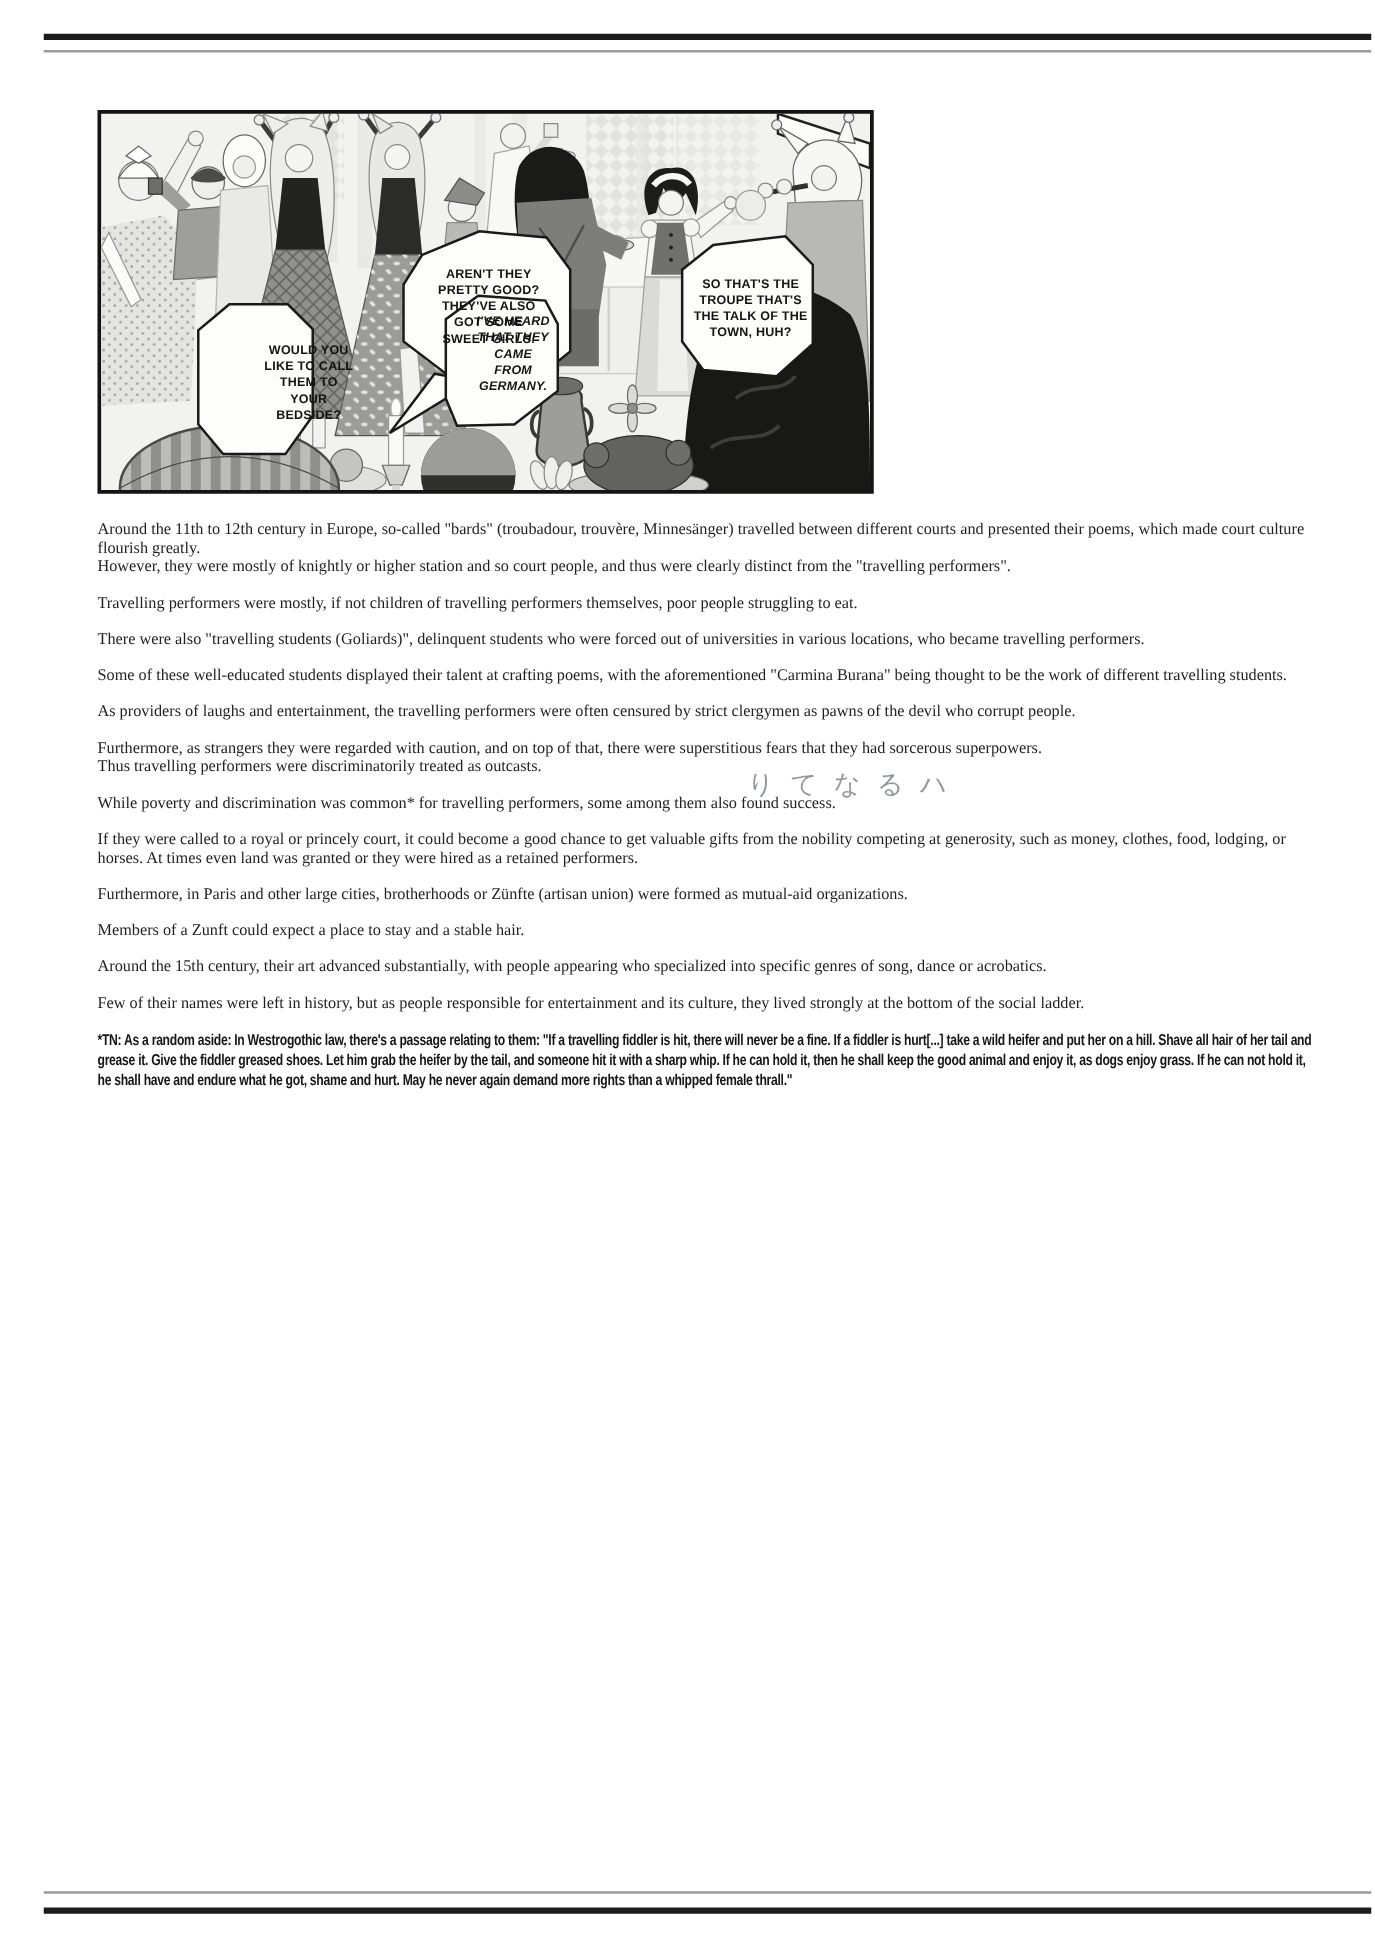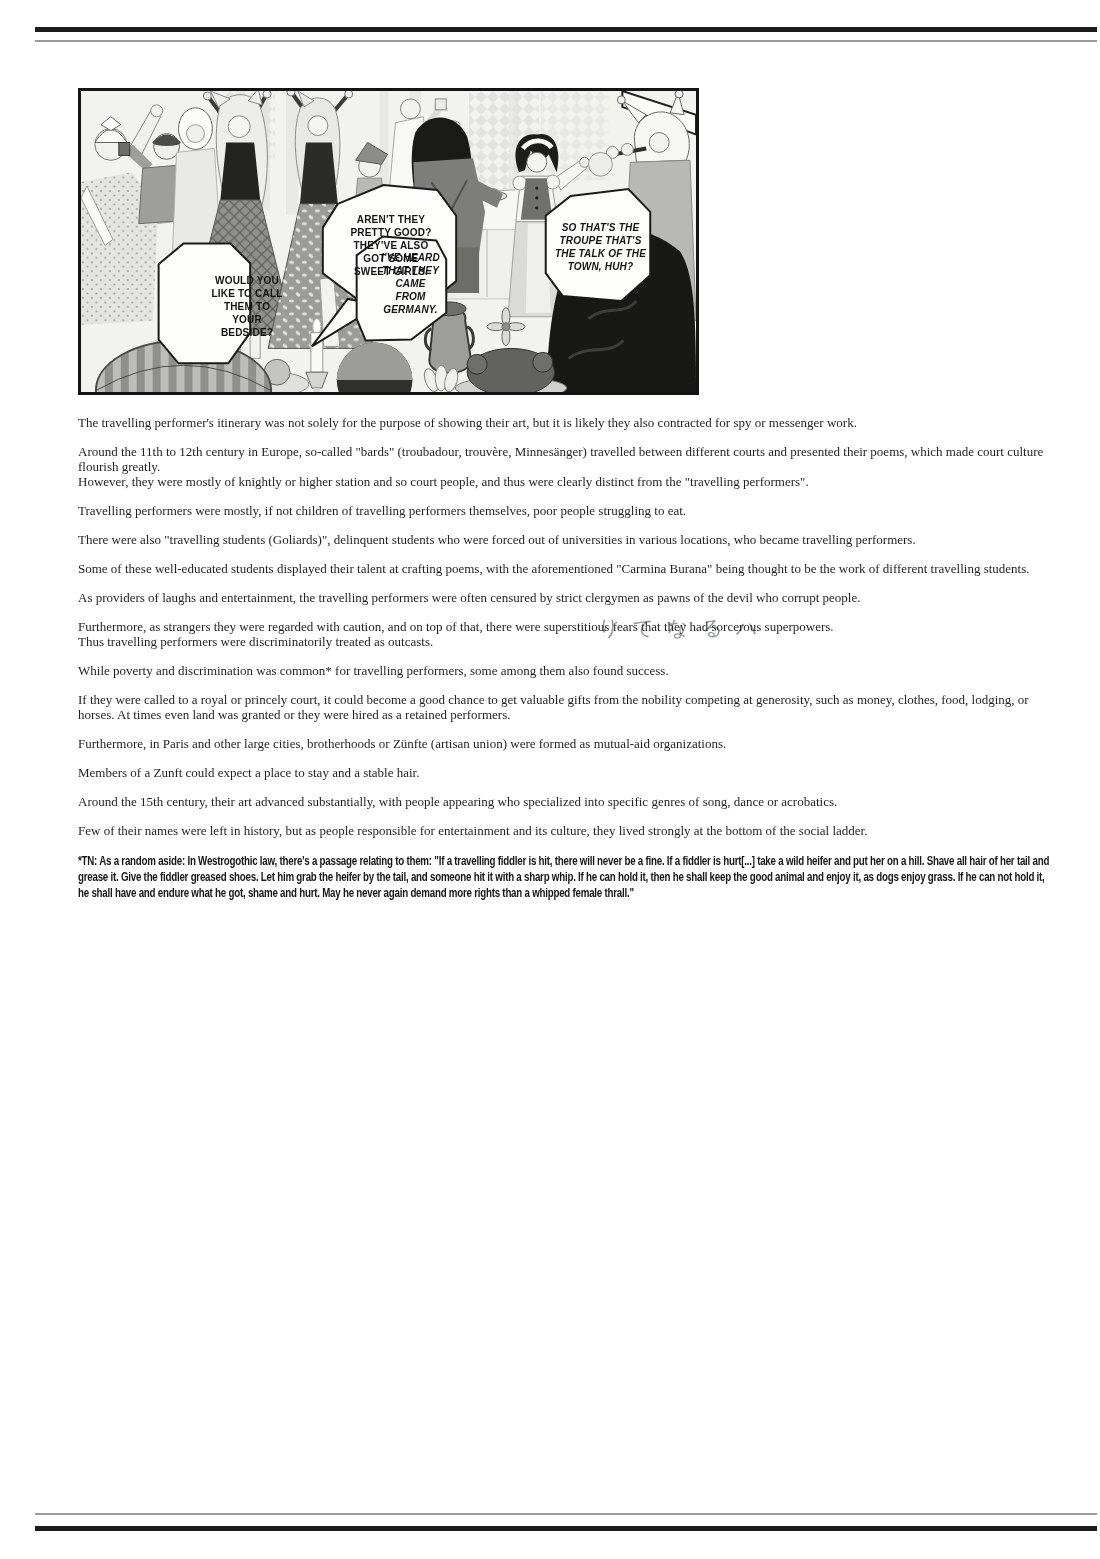--- a/index.html
+++ b/index.html
@@ -20,21 +20,21 @@
     border:3px solid #141414;background:#f2f2ef;overflow:hidden;
   }
   .panel svg{position:absolute;left:0;top:0;width:100%;height:100%;display:block;}
   .bubble-text{
     position:absolute;text-align:center;white-space:pre-line;color:#131313;
     font:700 10px/13px "Liberation Sans",sans-serif;letter-spacing:.2px;
   }
   .bt1{left:78px;top:183px;width:92px;margin-left:42px;}
   .bt2{left:243px;top:122px;width:134px;}
   .bt3{left:277px;top:160px;width:105px;font-style:italic;}
-  .bt4{left:467px;top:130px;width:105px;font-style:italic;}
+  .bt4{left:467px;top:130px;width:105px;}
 
   
   .watermark{
     position:absolute;left:598px;top:592px;opacity:.45;color:#0f172a;
     font:400 21px/24px "Liberation Sans",sans-serif;letter-spacing:13px;white-space:nowrap;margin-top:24px;
   }
 
   
   .article{position:absolute;left:78px;top:415px;width:975px;}
   .article p{
@@ -285,21 +285,20 @@
 GERMANY.</div>
   <div class="bubble-text bt4">SO THAT'S THE
 TROUPE THAT'S
 THE TALK OF THE
 TOWN, HUH?</div>
 </div>
 
 <div class="watermark">りてなるハ</div>
 
 <div class="article">
-  <p>The travelling performer's itinerary was not solely for the purpose of showing their art, but it is likely they also contracted for spy or messenger work.</p>
   <p>Around the 11th to 12th century in Europe, so-called "bards" (troubadour, trouvère, Minnesänger) travelled between different courts and presented their poems, which made court culture flourish greatly.
 However, they were mostly of knightly or higher station and so court people, and thus were clearly distinct from the "travelling performers".</p>
   <p>Travelling performers were mostly, if not children of travelling performers themselves, poor people struggling to eat.</p>
   <p>There were also "travelling students (Goliards)", delinquent students who were forced out of universities in various locations, who became travelling performers.</p>
   <p>Some of these well-educated students displayed their talent at crafting poems, with the aforementioned "Carmina Burana" being thought to be the work of different travelling students.</p>
   <p>As providers of laughs and entertainment, the travelling performers were often censured by strict clergymen as pawns of the devil who corrupt people.</p>
   <p>Furthermore, as strangers they were regarded with caution, and on top of that, there were superstitious fears that they had sorcerous superpowers.
 Thus travelling performers were discriminatorily treated as outcasts.</p>
   <p>While poverty and discrimination was common* for travelling performers, some among them also found success.</p>
   <p>If they were called to a royal or princely court, it could become a good chance to get valuable gifts from the nobility competing at generosity, such as money, clothes, food, lodging, or horses. At times even land was granted or they were hired as a retained performers.</p>

